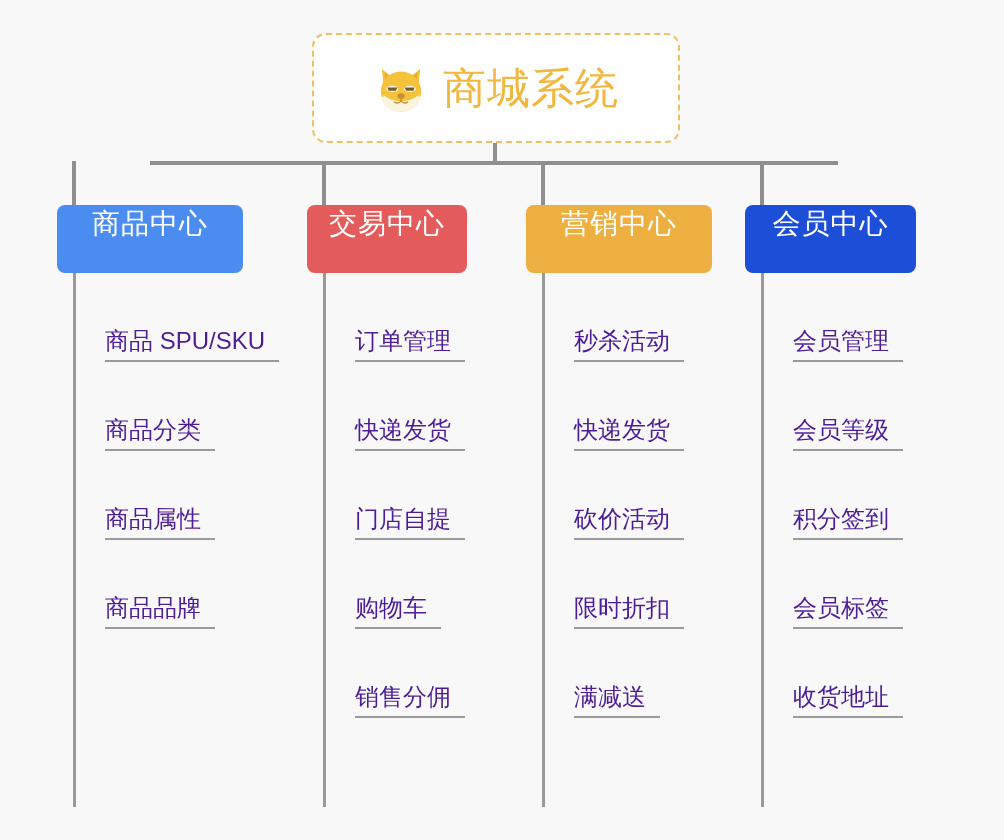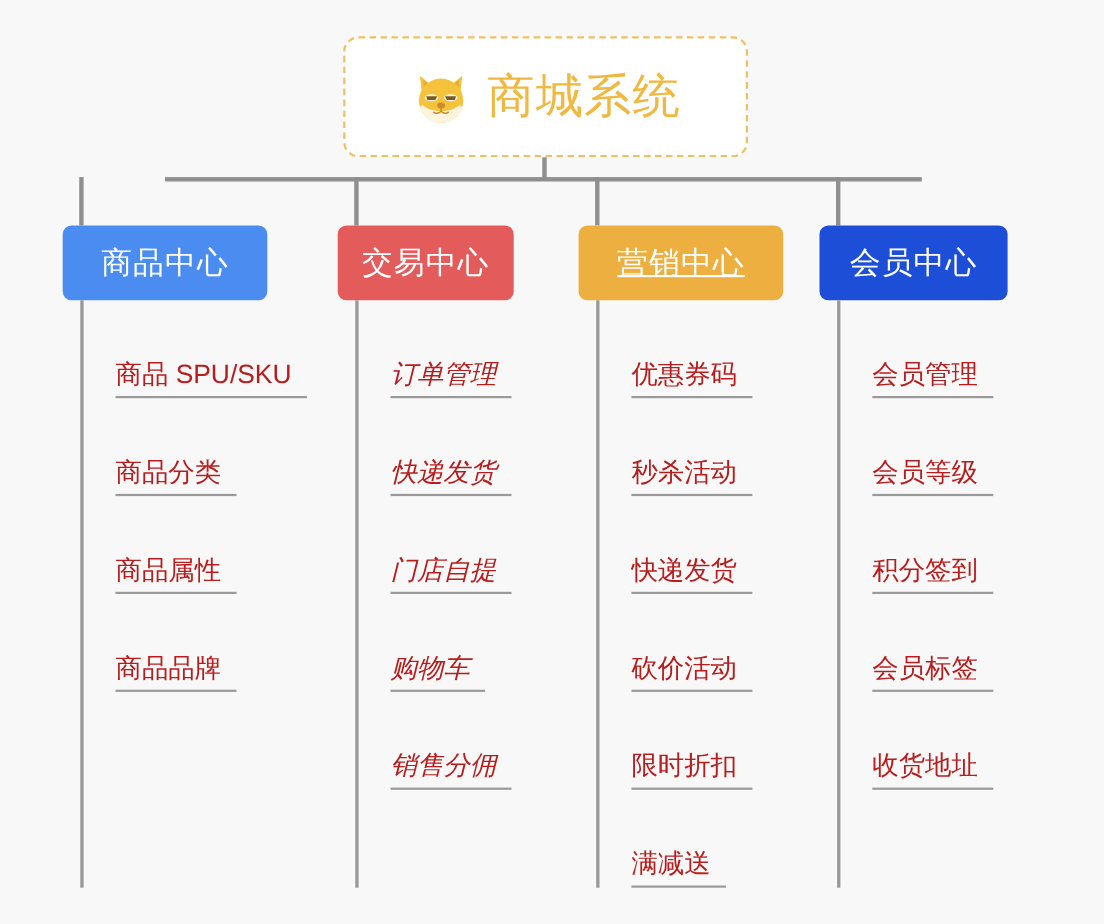--- a/index.html
+++ b/index.html
@@ -58,21 +58,21 @@
   .conn-hbar      { left: 150px; top: 161px; width: 688px; height: 4px; }
   .conn-drop      { top: 161px; width: 4px; height: 44px; }
 
   
   .cat-box {
     position: absolute;
     top: 205px;
     height: 68px;
     border-radius: 8px;
     display: flex;
-    align-items: center;
+    align-items: flex-start;
     justify-content: center;
     color: #ffffff;
     font-size: 28px;
     letter-spacing: 1px;
   }
 
   
   .child-col {
     position: absolute;
     top: 273px;
@@ -88,21 +88,21 @@
     position: relative;
     height: 89px;
     display: flex;
     align-items: flex-end;
   }
   .child-label {
     display: inline-block;
     margin-left: 32px;
     padding: 0 14px 4px 0;
     font-size: 24px;
-    color: #b91c1c;
+    color: #4c1d95;
     white-space: nowrap;
     border-bottom: 2px solid #9a9a9a;
     line-height: 1.2;
   }
 </style>
 </head>
 <body>
 
 <div id="canvas">
 
@@ -153,46 +153,43 @@
         <div class="child-item">
           <span class="child-label">商品属性</span>
         </div>
         <div class="child-item">
           <span class="child-label">商品品牌</span>
         </div>
       </div>
       <div class="cat-box" style="left: 307px; width: 160px; background: rgb(227, 91, 91);">
         <span>交易中心</span>
       </div>
-      <div class="child-col" style="left: 323px; font-style: italic;">
+      <div class="child-col" style="left: 323px;">
         <div class="child-stem" style="height: 534px;"></div>
         <div class="child-item">
           <span class="child-label">订单管理</span>
         </div>
         <div class="child-item">
           <span class="child-label">快递发货</span>
         </div>
         <div class="child-item">
           <span class="child-label">门店自提</span>
         </div>
         <div class="child-item">
           <span class="child-label">购物车</span>
         </div>
         <div class="child-item">
           <span class="child-label">销售分佣</span>
         </div>
       </div>
-      <div class="cat-box" style="left: 526px; width: 186px; background: rgb(237, 175, 63); text-decoration: underline;">
+      <div class="cat-box" style="left: 526px; width: 186px; background: rgb(237, 175, 63);">
         <span>营销中心</span>
       </div>
       <div class="child-col" style="left: 542px;">
         <div class="child-stem" style="height: 534px;"></div>
-        <div class="child-item">
-          <span class="child-label">优惠券码</span>
-        </div>
         <div class="child-item">
           <span class="child-label">秒杀活动</span>
         </div>
         <div class="child-item">
           <span class="child-label">快递发货</span>
         </div>
         <div class="child-item">
           <span class="child-label">砍价活动</span>
         </div>
         <div class="child-item">

